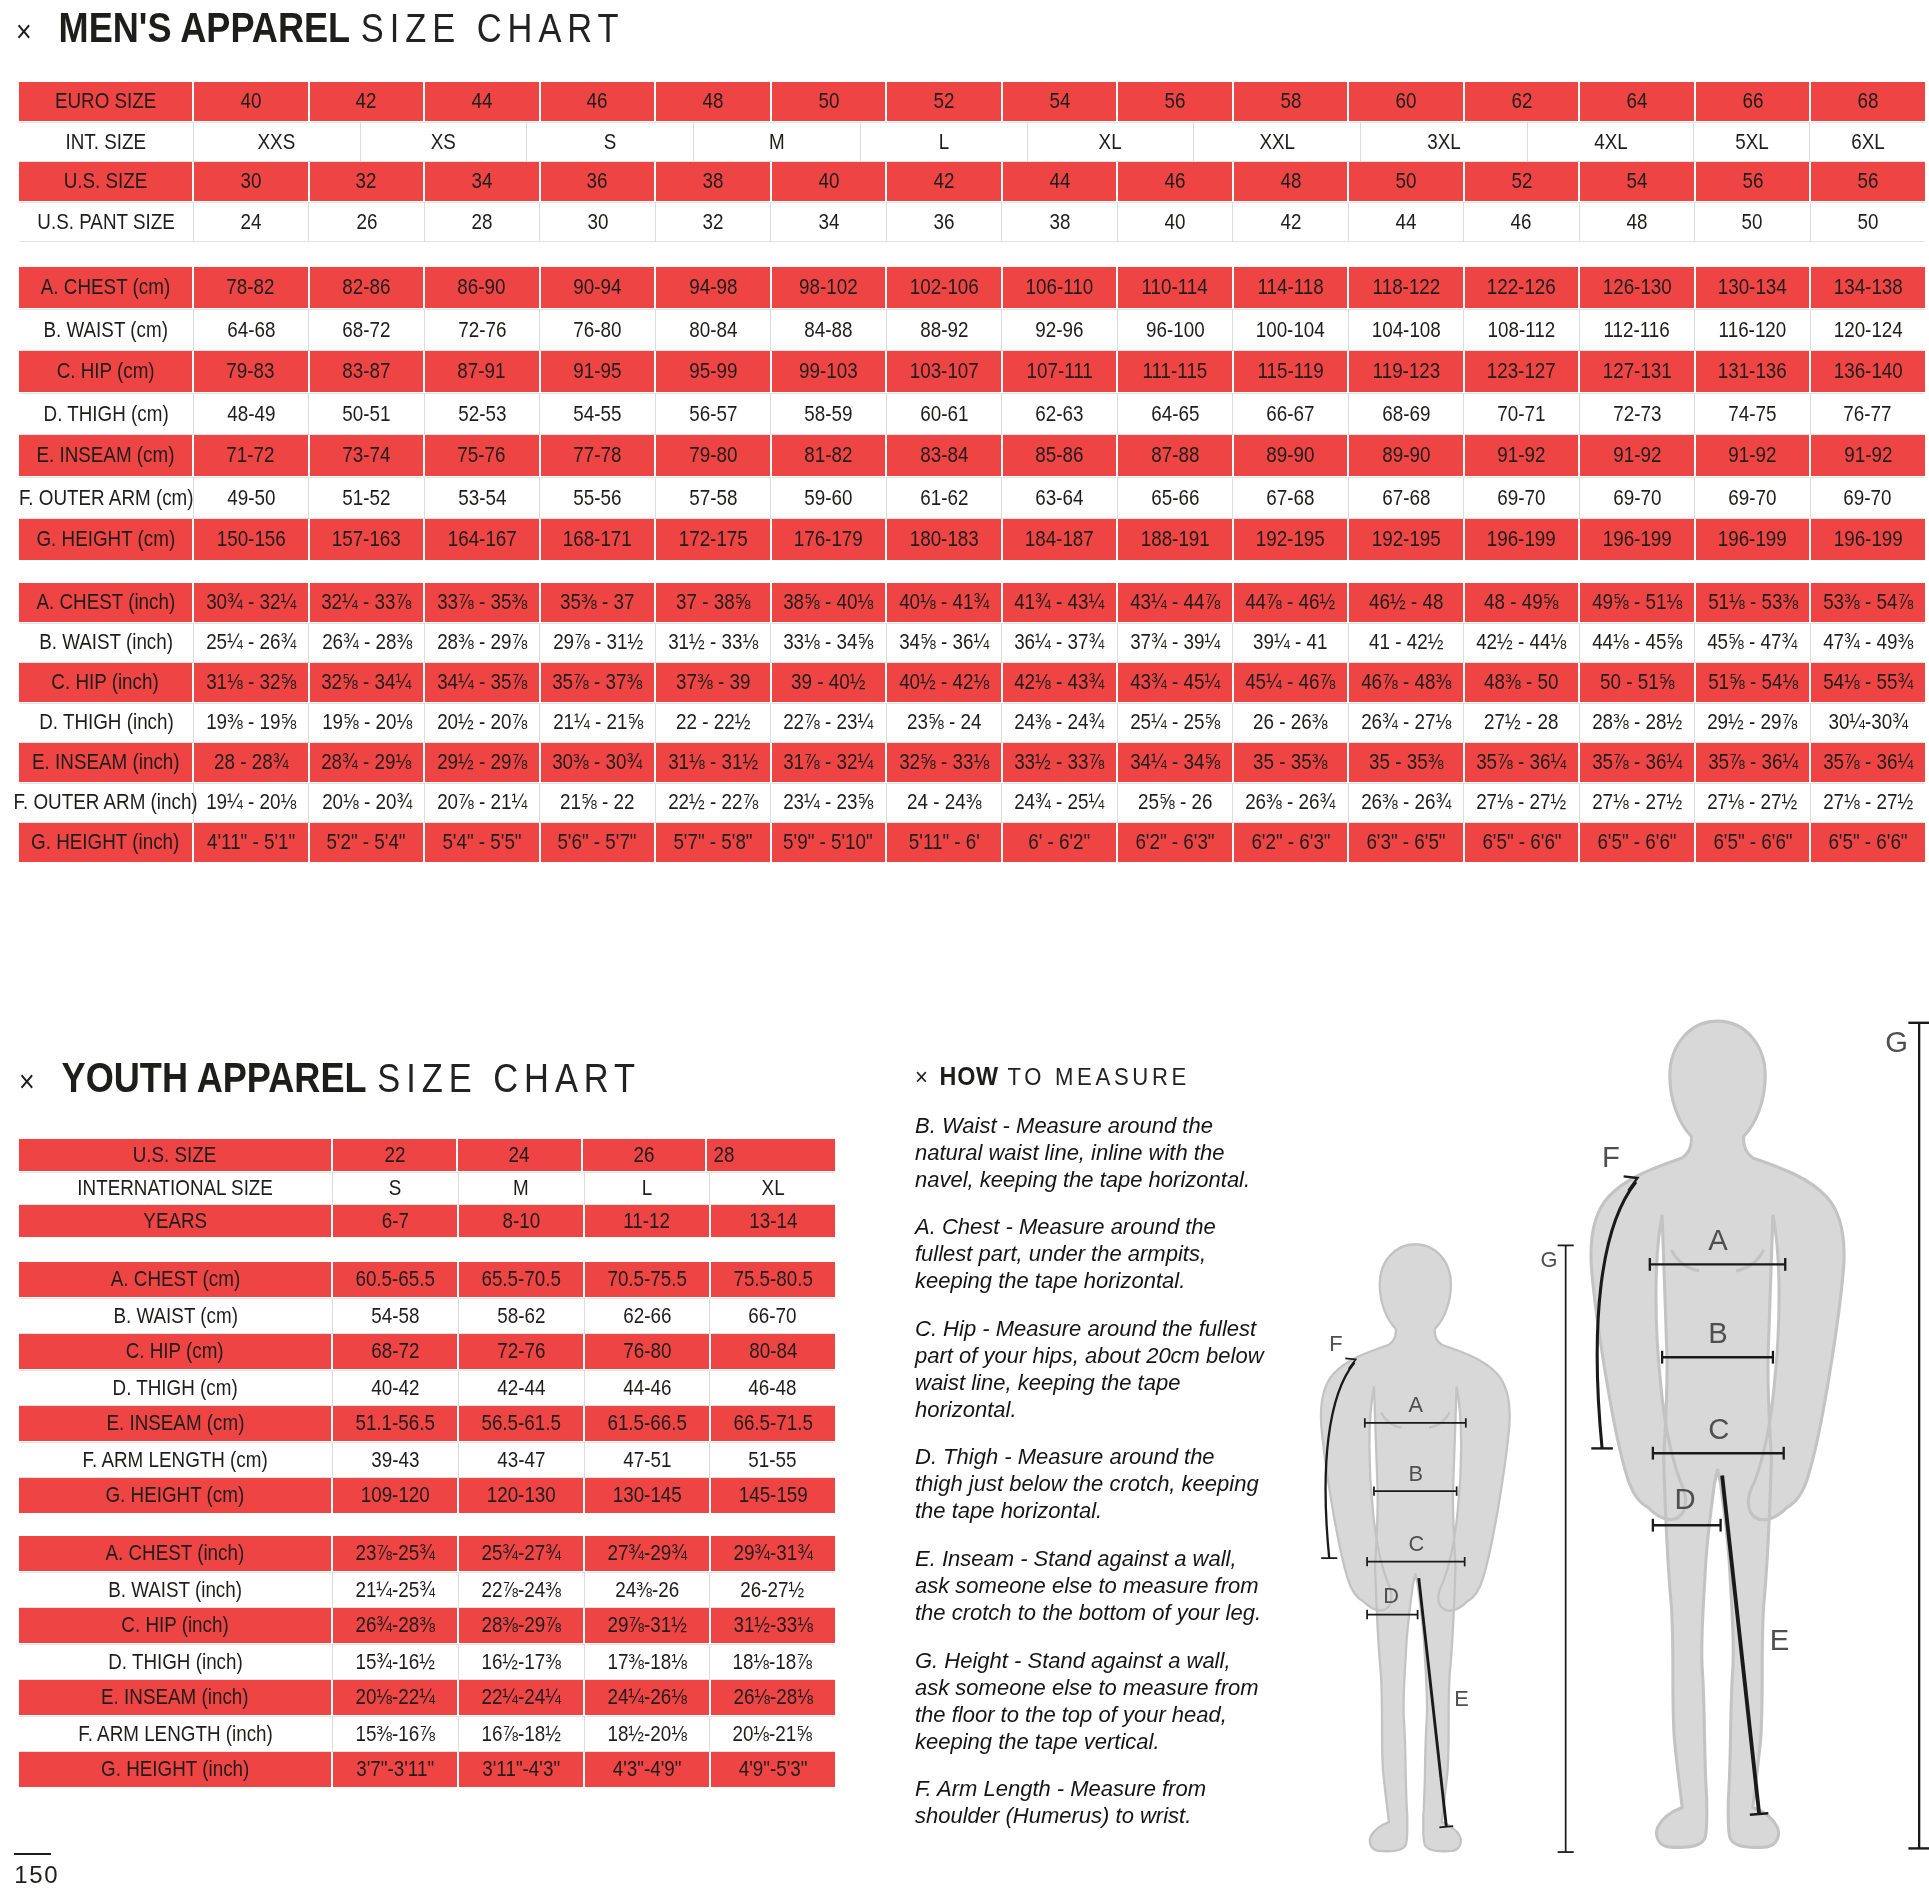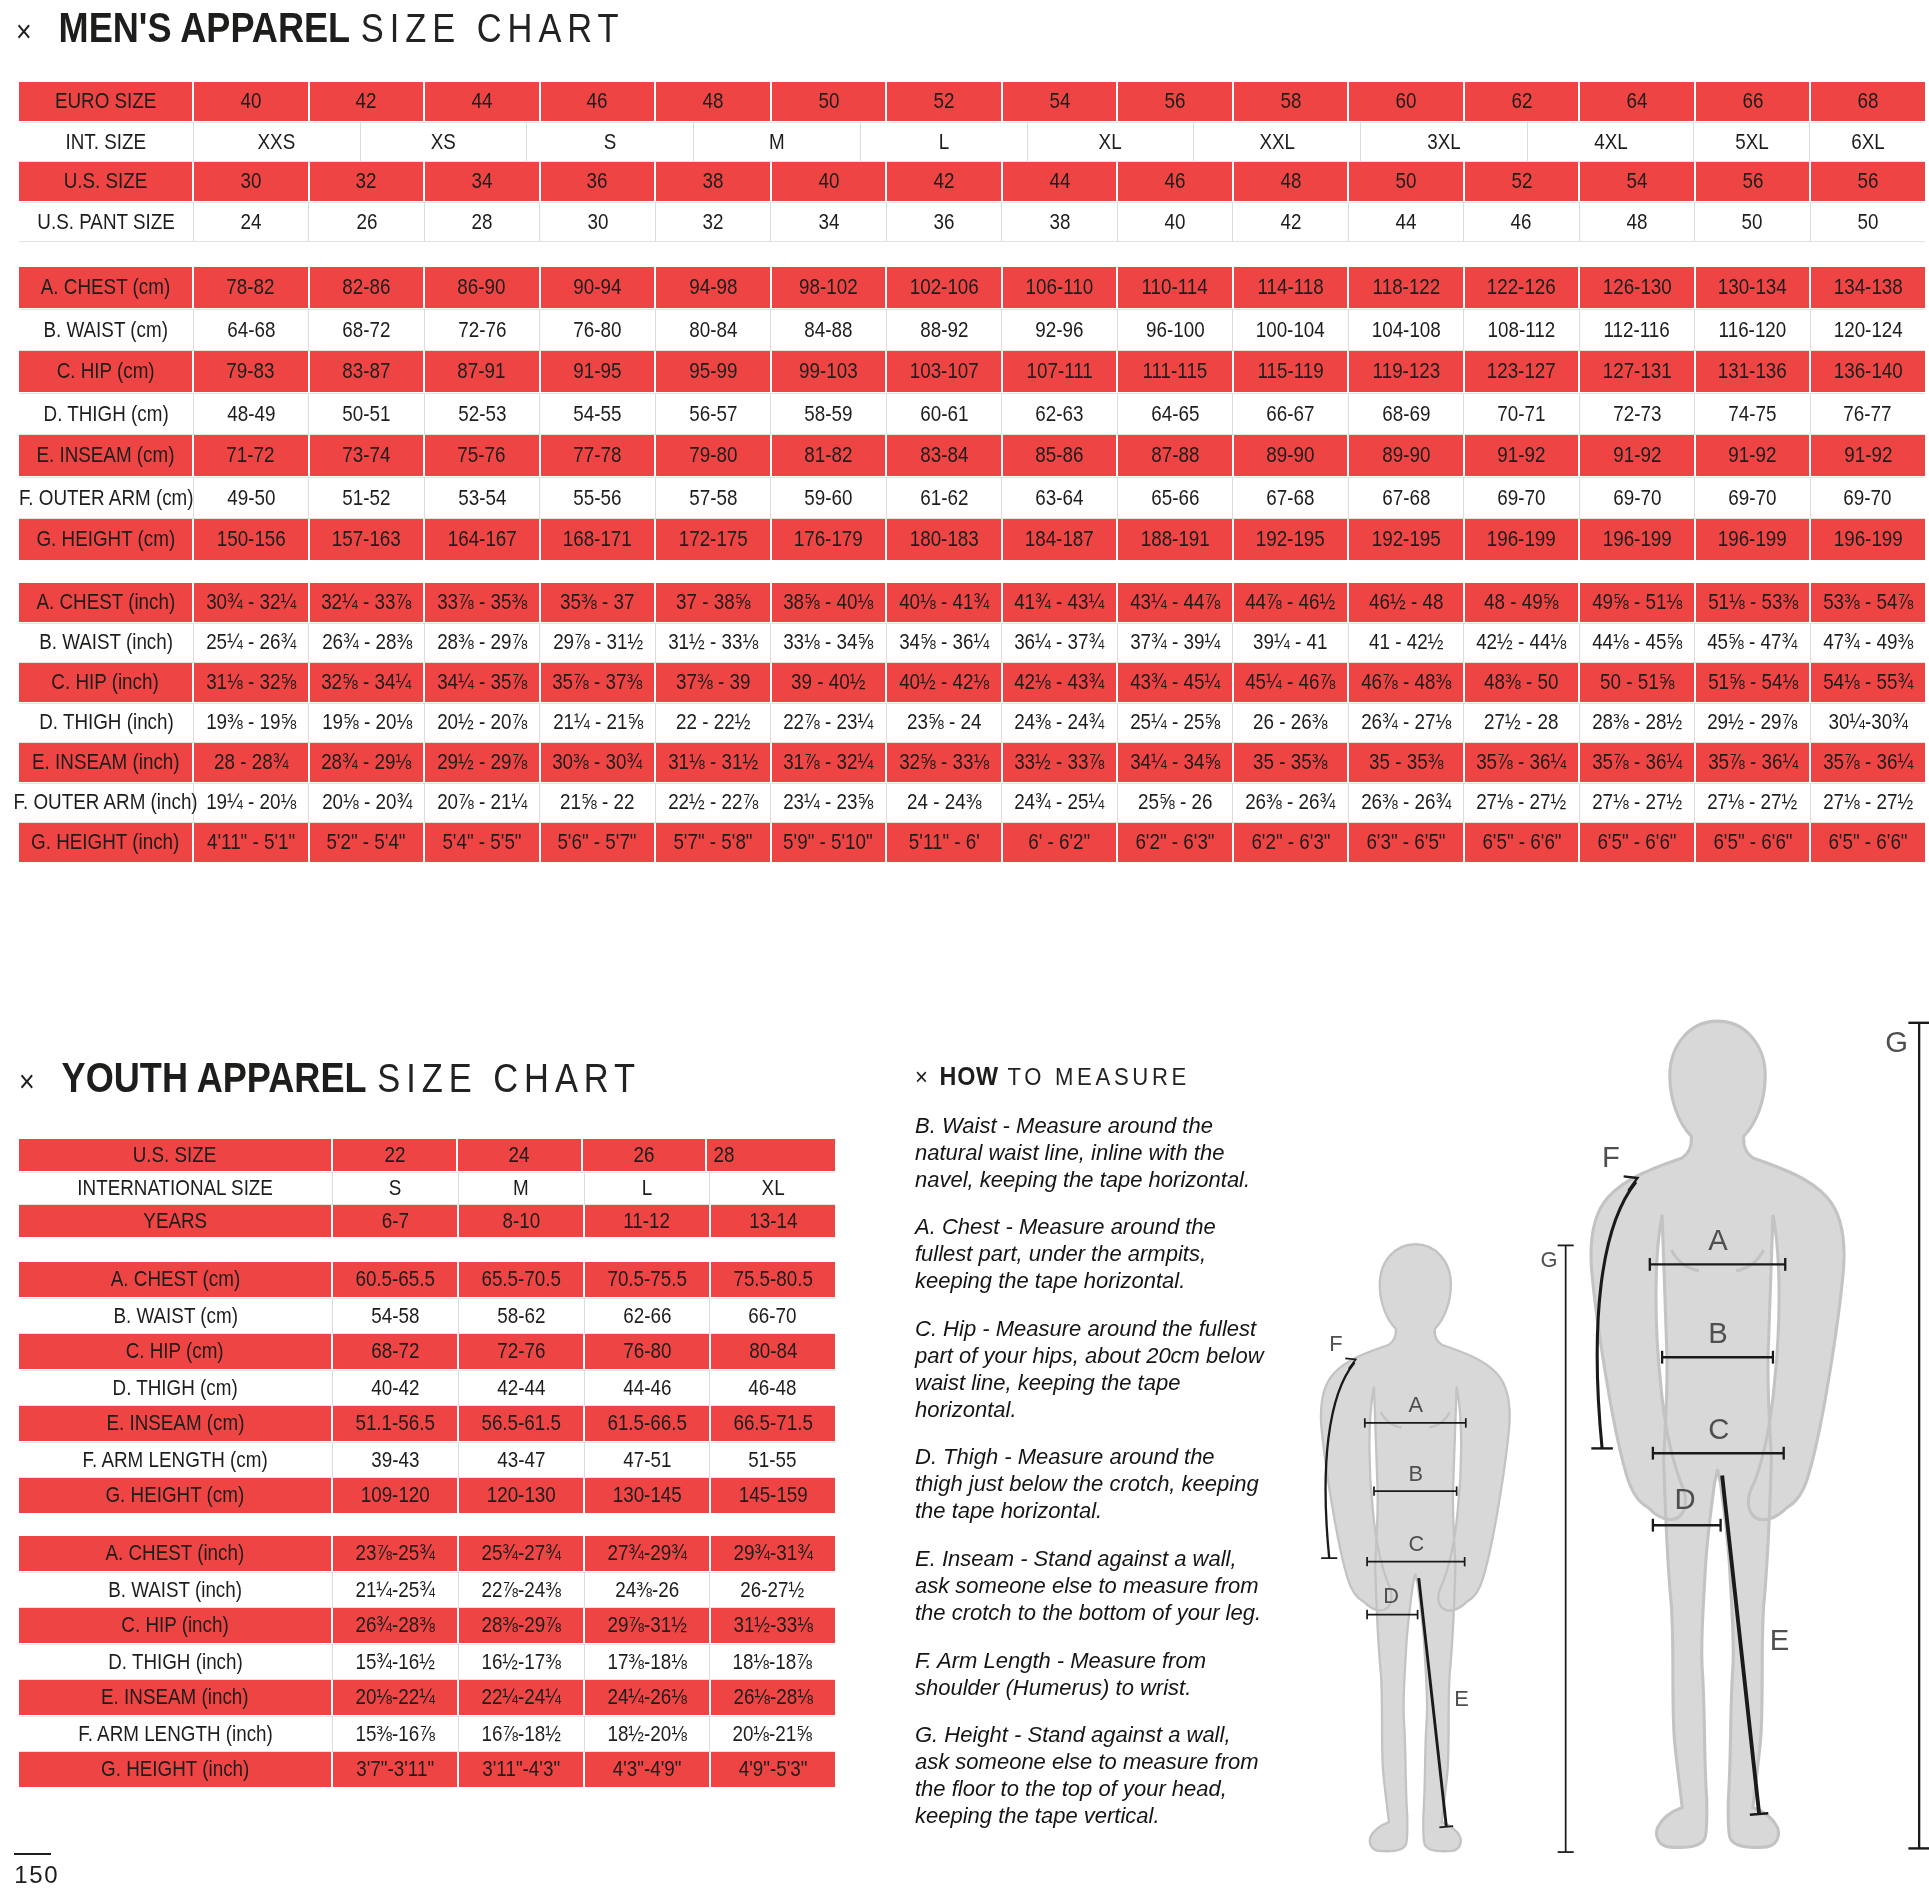--- a/index.html
+++ b/index.html
@@ -1262,22 +1262,22 @@
       <span class="xmark">×</span>
       <span class="ht-bold">HOW</span>
       <span class="ht-light">TO MEASURE</span>
     </div>
     <div id="howto-items">
         <p>B. Waist - Measure around the natural waist line, inline with the navel, keeping the tape horizontal.</p>
         <p>A. Chest - Measure around the fullest part, under the armpits, keeping the tape horizontal.</p>
         <p>C. Hip - Measure around the fullest part of your hips, about 20cm below waist line, keeping the tape horizontal.</p>
         <p>D. Thigh - Measure around the thigh just below the crotch, keeping the tape horizontal.</p>
         <p>E. Inseam - Stand against a wall, ask someone else to measure from the crotch to the bottom of your leg.</p>
+        <p>G. Height - Stand against a wall, ask someone else to measure from the floor to the top of your head, keeping the tape vertical.</p>
         <p>F. Arm Length - Measure from shoulder (Humerus) to wrist.</p>
-        <p>G. Height - Stand against a wall, ask someone else to measure from the floor to the top of your head, keeping the tape vertical.</p>
       </div>
   </div>
 
   <svg width="0" height="0" style="position:absolute" aria-hidden="true">
     <defs>
       <g id="figbody">
         <path fill="#d8d8d8" stroke="#c3c3c3" stroke-width="4" d="M180,14 C216,14 242,44 242,82 C242,114 230,142 214,158
              C213,170 217,179 226,185 C262,197 300,210 322,234
              C341,254 346,286 344,320 C340,368 332,418 324,464
              C316,510 308,550 298,582 C292,602 282,616 270,622

